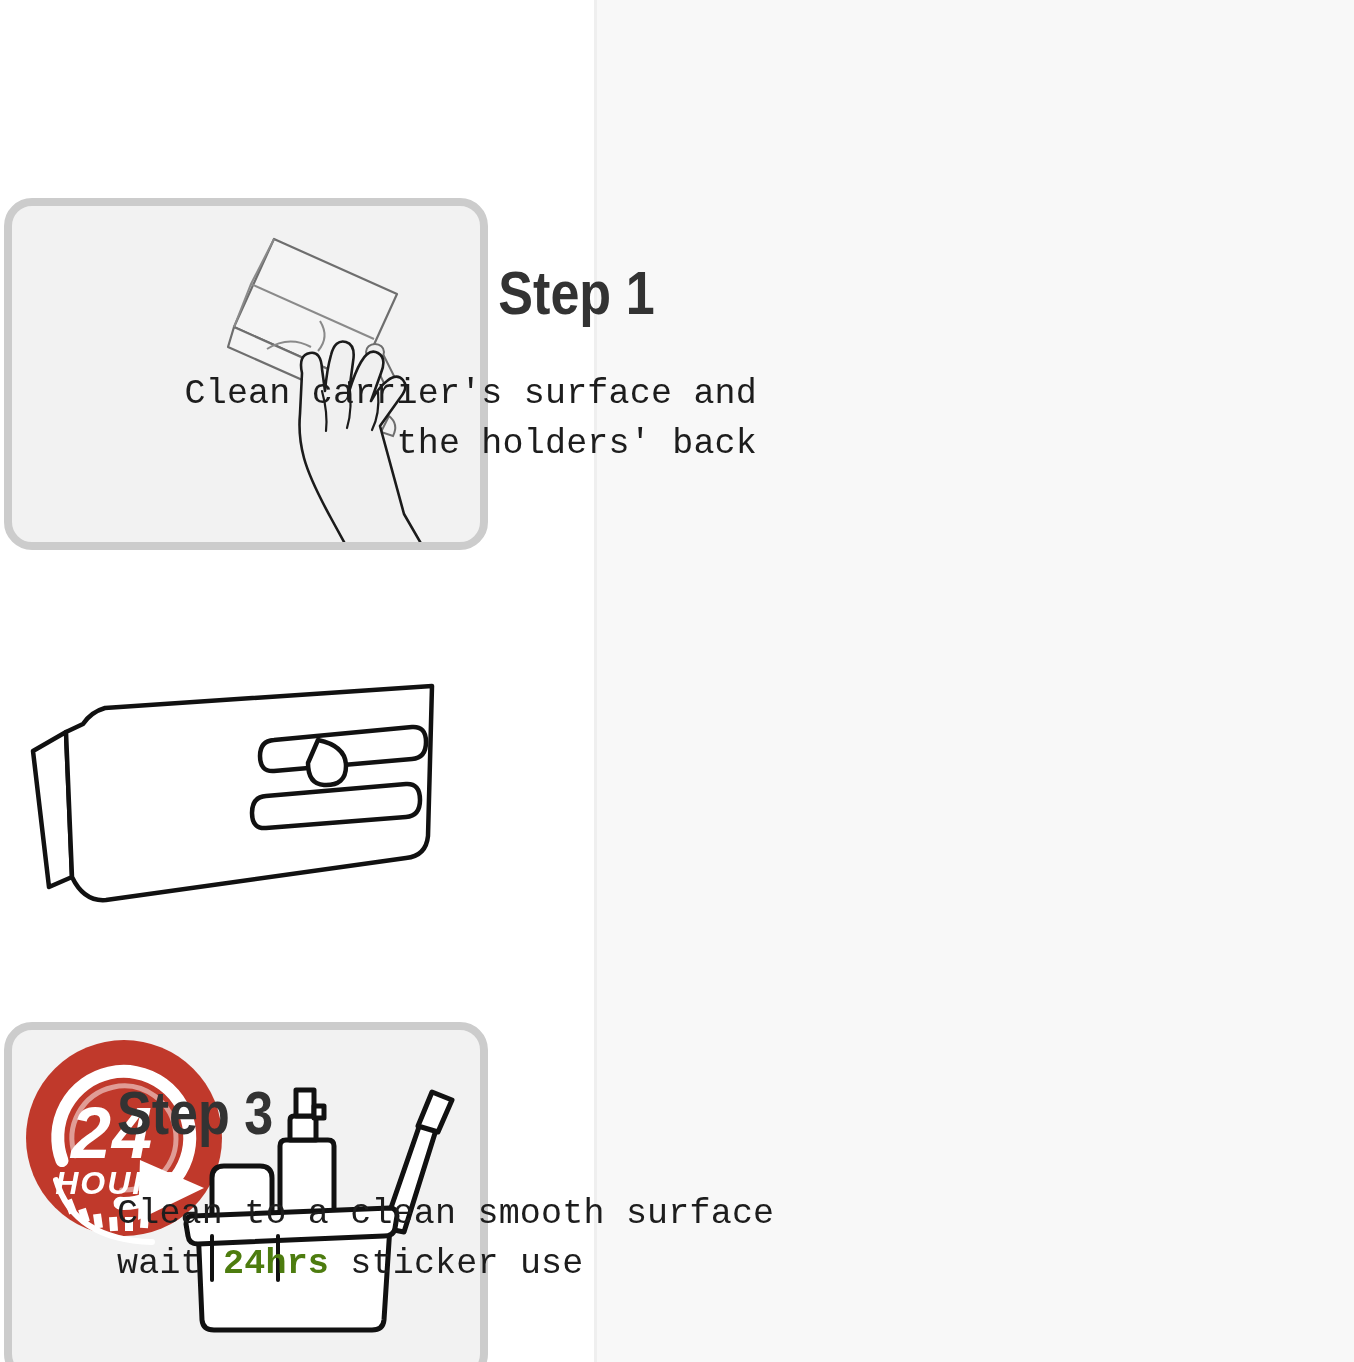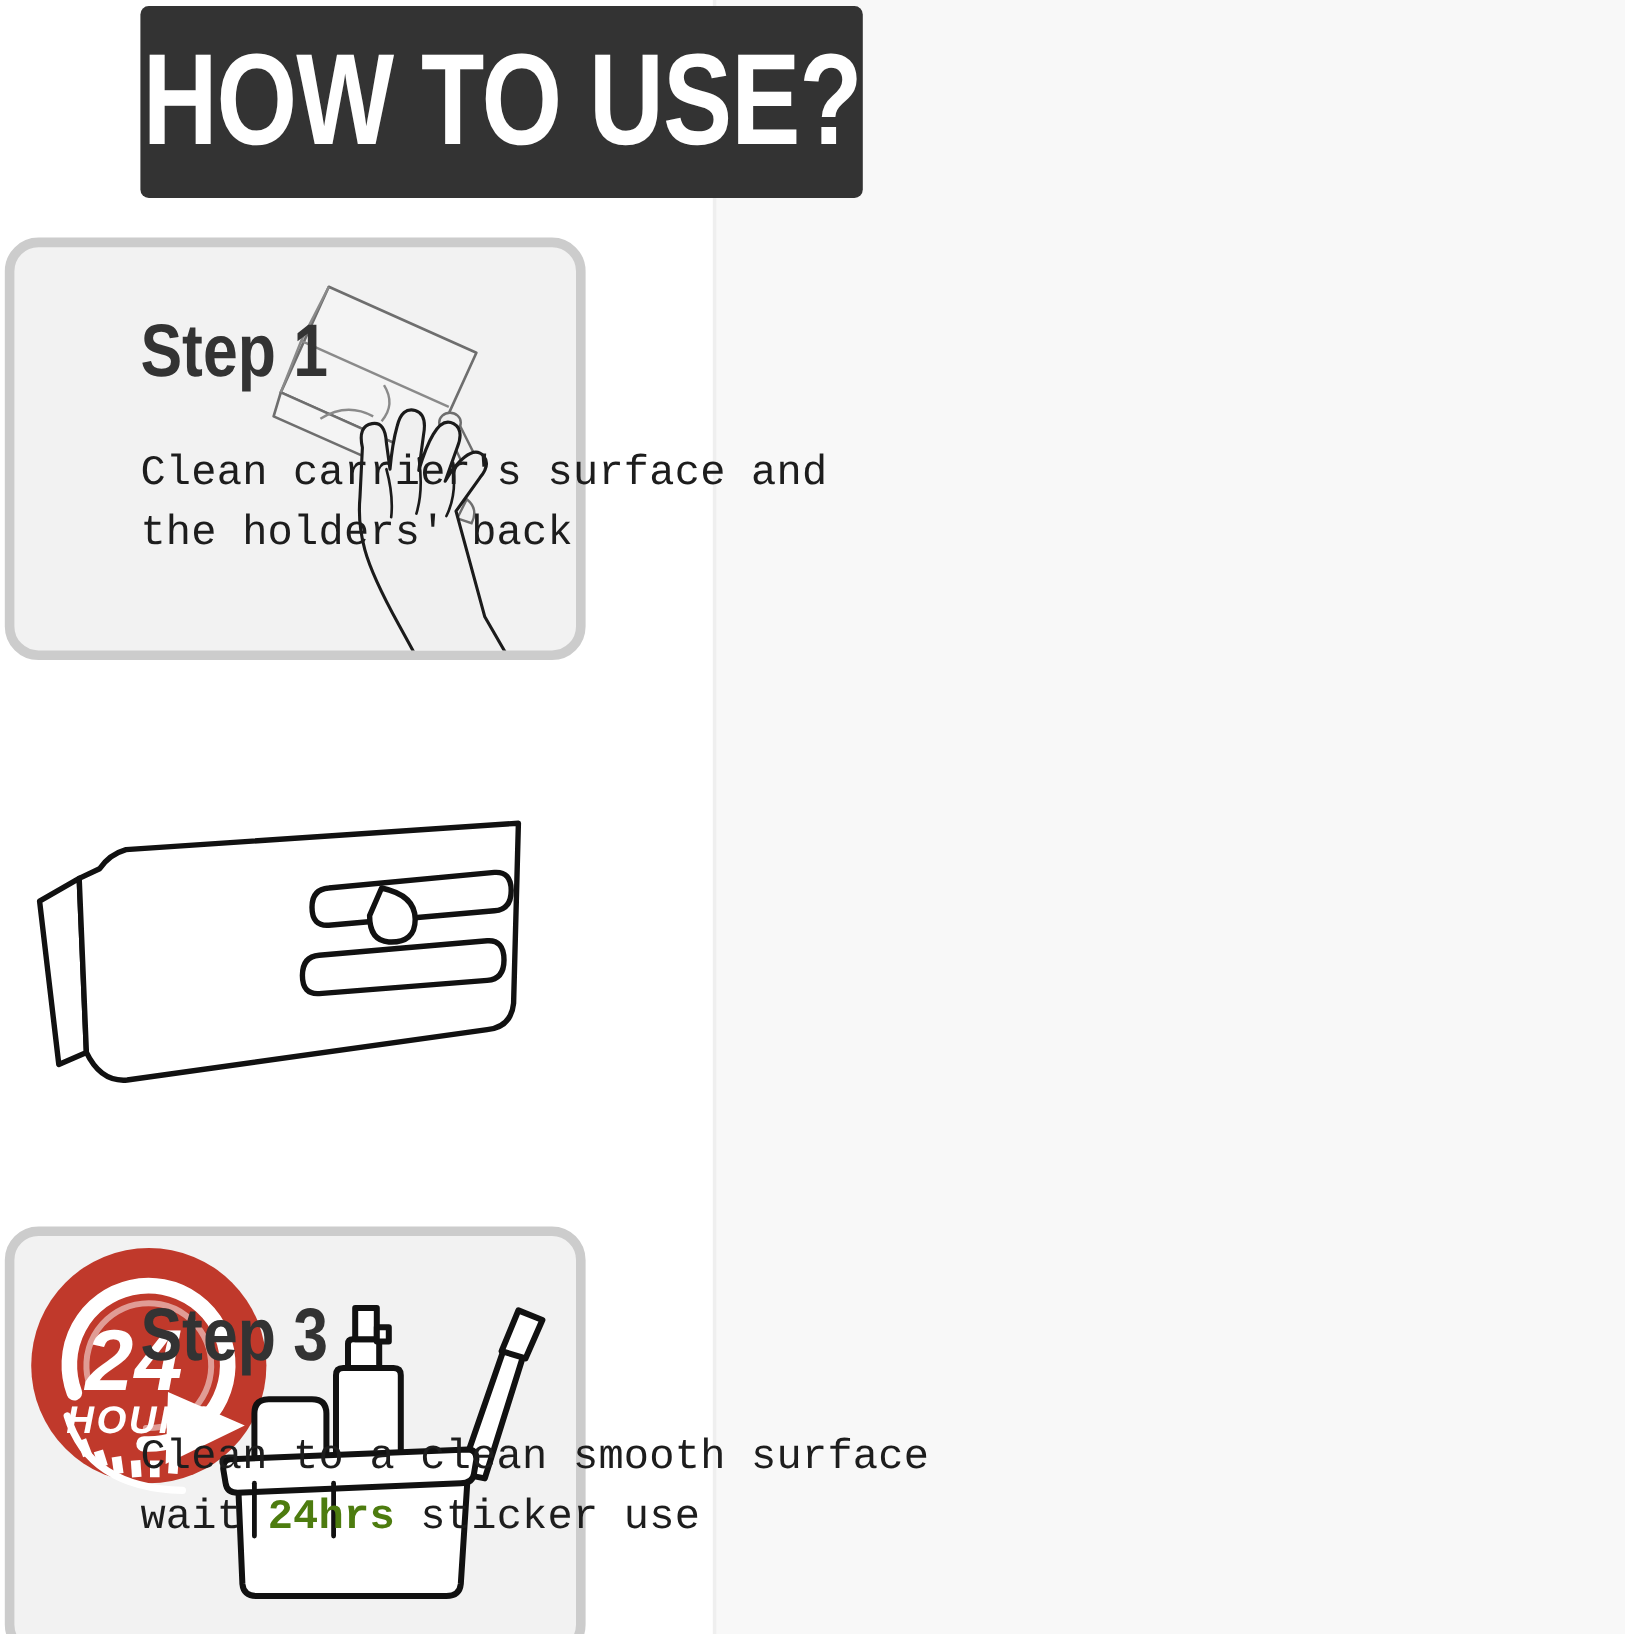--- a/index.html
+++ b/index.html
@@ -64,21 +64,21 @@
     font-weight:400;
     font-size:35px;
     color:#1d1d1d;
     line-height:1.42;
     letter-spacing:0.2px;
     white-space:nowrap;
     margin:0;
   }
   .hl-red{color:#4d7c0f;font-weight:700;}
 
-  #step1-block{top:262px;}
+  #step1-block{top:262px;text-align:right;}
   #step2-block{top:682px;}
   #step3-block{top:1082px;}
 
   
   .panel{
     position:absolute;
     background:#f2f2f2;
     border:8px solid #cccccc;
     border-radius:28px;
     box-sizing:border-box;
@@ -94,23 +94,20 @@
 </style>
 </head>
 <body>
 
 <div id="page">
 
   <div class="left-col"></div>
   <div class="right-col"></div>
   <div class="divider"></div>
 
-  <div class="header-banner">
-    <div class="header-title">HOW TO USE?</div>
-  </div>
 
   <div class="panel" id="panel1">
     <svg width="470" height="340" viewBox="0 0 470 340">
 
       <g fill="#f4f4f4" stroke="#6e6e6e" stroke-width="2.2" stroke-linejoin="round">
         <path d="M262 33 L385 88 L345 176 L222 121 Z"></path>
         <path d="M222 121 L345 176 L340 196 L216 141 Z"></path>
       </g>
 
       <g fill="none" stroke="#8a8a8a" stroke-width="2">

